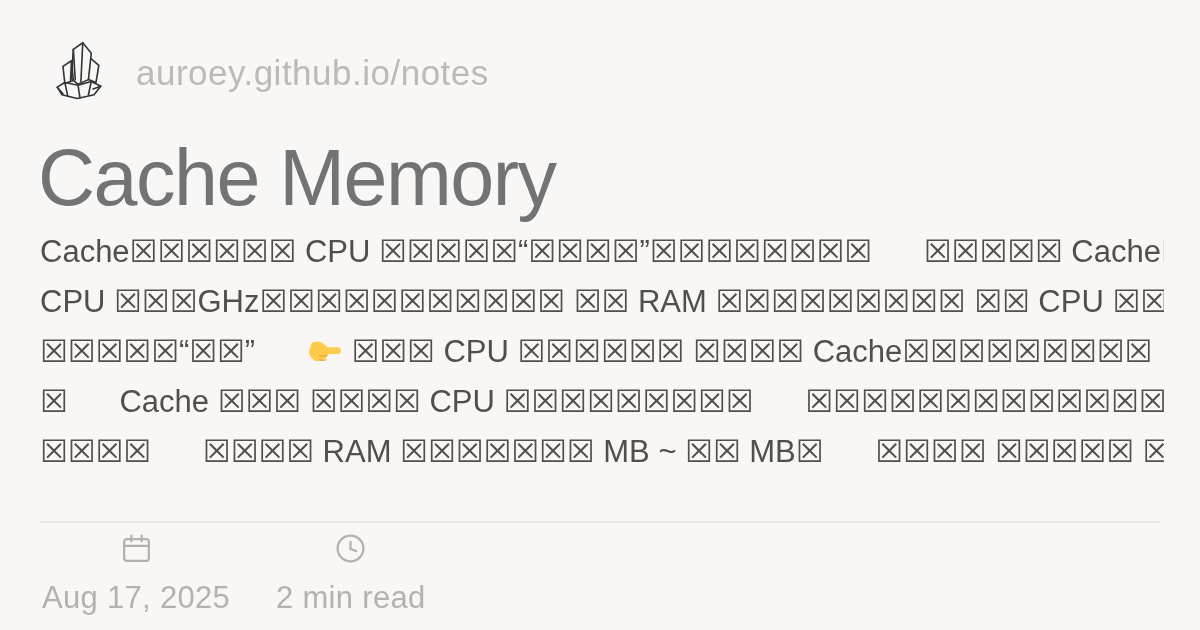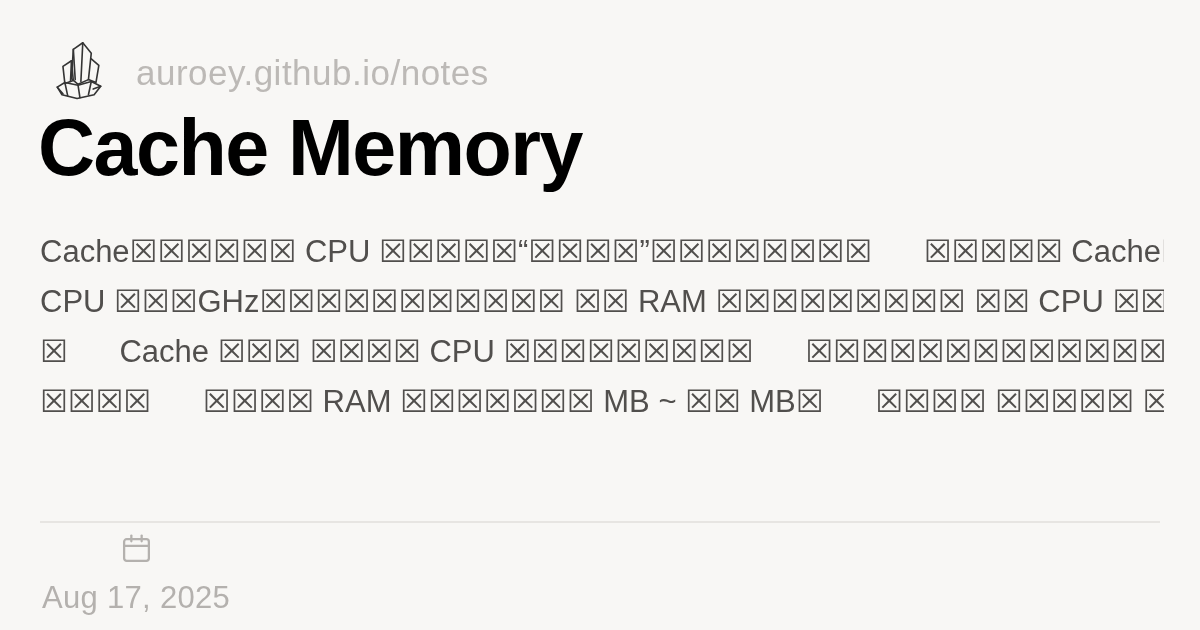--- a/index.html
+++ b/index.html
@@ -15,22 +15,22 @@
     position:absolute;top:38px;left:48px;right:40px;
     display:flex;align-items:center;gap:26px;height:70px;
   }
   .logo{width:62px;height:68px;flex:0 0 auto;}
   .site-url{
     font-size:35px;color:#bcb9b6;letter-spacing:0.5px;font-weight:400;
     white-space:nowrap;
   }
   
   .page-title{
-    position:absolute;top:102px;left:38px;right:40px;margin:0;
-    font-size:79px;font-weight:700;color:#000000;letter-spacing:-1.5px;
+    position:absolute;top:132px;left:38px;right:40px;margin:0;
+    font-size:79px;font-weight:400;color:#737373;letter-spacing:-1.5px;
     white-space:nowrap;
   }
   
   .excerpt{
     position:absolute;top:227px;left:40px;right:36px;height:260px;
     font-size:31px;color:#514f4d;overflow:hidden;
   }
   .tline{
     white-space:pre;height:50px;line-height:50px;overflow:hidden;
     font-family:"Liberation Sans","DejaVu Sans",sans-serif;
@@ -73,31 +73,44 @@
       <path d="M55,50 L47,53"></path>
     </svg>
     <span class="site-url">auroey.github.io/notes</span>
   </div>
 
   <h1 class="page-title">Cache Memory</h1>
 
   <div class="excerpt">
     <div class="tline">Cache☒☒☒☒☒☒ CPU ☒☒☒☒☒“☒☒☒☒”☒☒☒☒☒☒☒☒      ☒☒☒☒☒ Cache☒</div>
     <div class="tline">CPU ☒☒☒GHz☒☒☒☒☒☒☒☒☒☒☒ ☒☒ RAM ☒☒☒☒☒☒☒☒☒ ☒☒ CPU ☒☒☒☒☒☒☒</div>
+    <div class="tline"><span>☒☒☒☒☒“☒☒”      </span><svg class="emoji" viewBox="0 0 40 36">
+        <ellipse cx="13" cy="20" rx="11" ry="10.5" fill="#ffcb4c"></ellipse>
+        <rect x="12" y="15" width="26" height="7.5" rx="3.7" fill="#ffcb4c"></rect>
+        <ellipse cx="11" cy="12.5" rx="7" ry="4" fill="#ffcb4c"></ellipse>
+        <path d="M14,24 q4,1.5 8,0 M14,29 q3.5,1.5 7,0" stroke="#e5a83c" stroke-width="1.4" fill="none" stroke-linecap="round"></path>
+      </svg><span> ☒☒☒ CPU ☒☒☒☒☒☒ ☒☒☒☒ Cache☒☒☒☒☒☒☒☒☒</span></div>
     <div class="tline">☒      Cache ☒☒☒ ☒☒☒☒ CPU ☒☒☒☒☒☒☒☒☒      ☒☒☒☒☒☒☒☒☒☒☒☒☒☒☒</div>
     <div class="tline">☒☒☒☒      ☒☒☒☒ RAM ☒☒☒☒☒☒☒ MB ~ ☒☒ MB☒      ☒☒☒☒ ☒☒☒☒☒ ☒☒☒..</div>
   </div>
 
   <div class="divider"></div>
 
   <div class="meta-footer">
     <div class="meta-item">
       <svg class="meta-icon" viewBox="0 0 32 32" fill="none" stroke="#b4b1ae" stroke-width="2.2" stroke-linecap="round">
         <rect x="4" y="7" width="24" height="21" rx="2.5"></rect>
         <line x1="4" y1="13.5" x2="28" y2="13.5"></line>
         <line x1="11" y1="3.5" x2="11" y2="9"></line>
         <line x1="21" y1="3.5" x2="21" y2="9"></line>
       </svg>
       <span class="meta-text">Aug 17, 2025</span>
     </div>
+    <div class="meta-item">
+      <svg class="meta-icon" viewBox="0 0 32 32" fill="none" stroke="#b4b1ae" stroke-width="2.2" stroke-linecap="round" stroke-linejoin="round">
+        <circle cx="16" cy="16" r="12.5"></circle>
+        <path d="M16,9.5 L16,16.5 L21.5,18.5"></path>
+      </svg>
+      <span class="meta-text">2 min read</span>
+    </div>
   </div>
 
 </div>
 
 </body></html>

